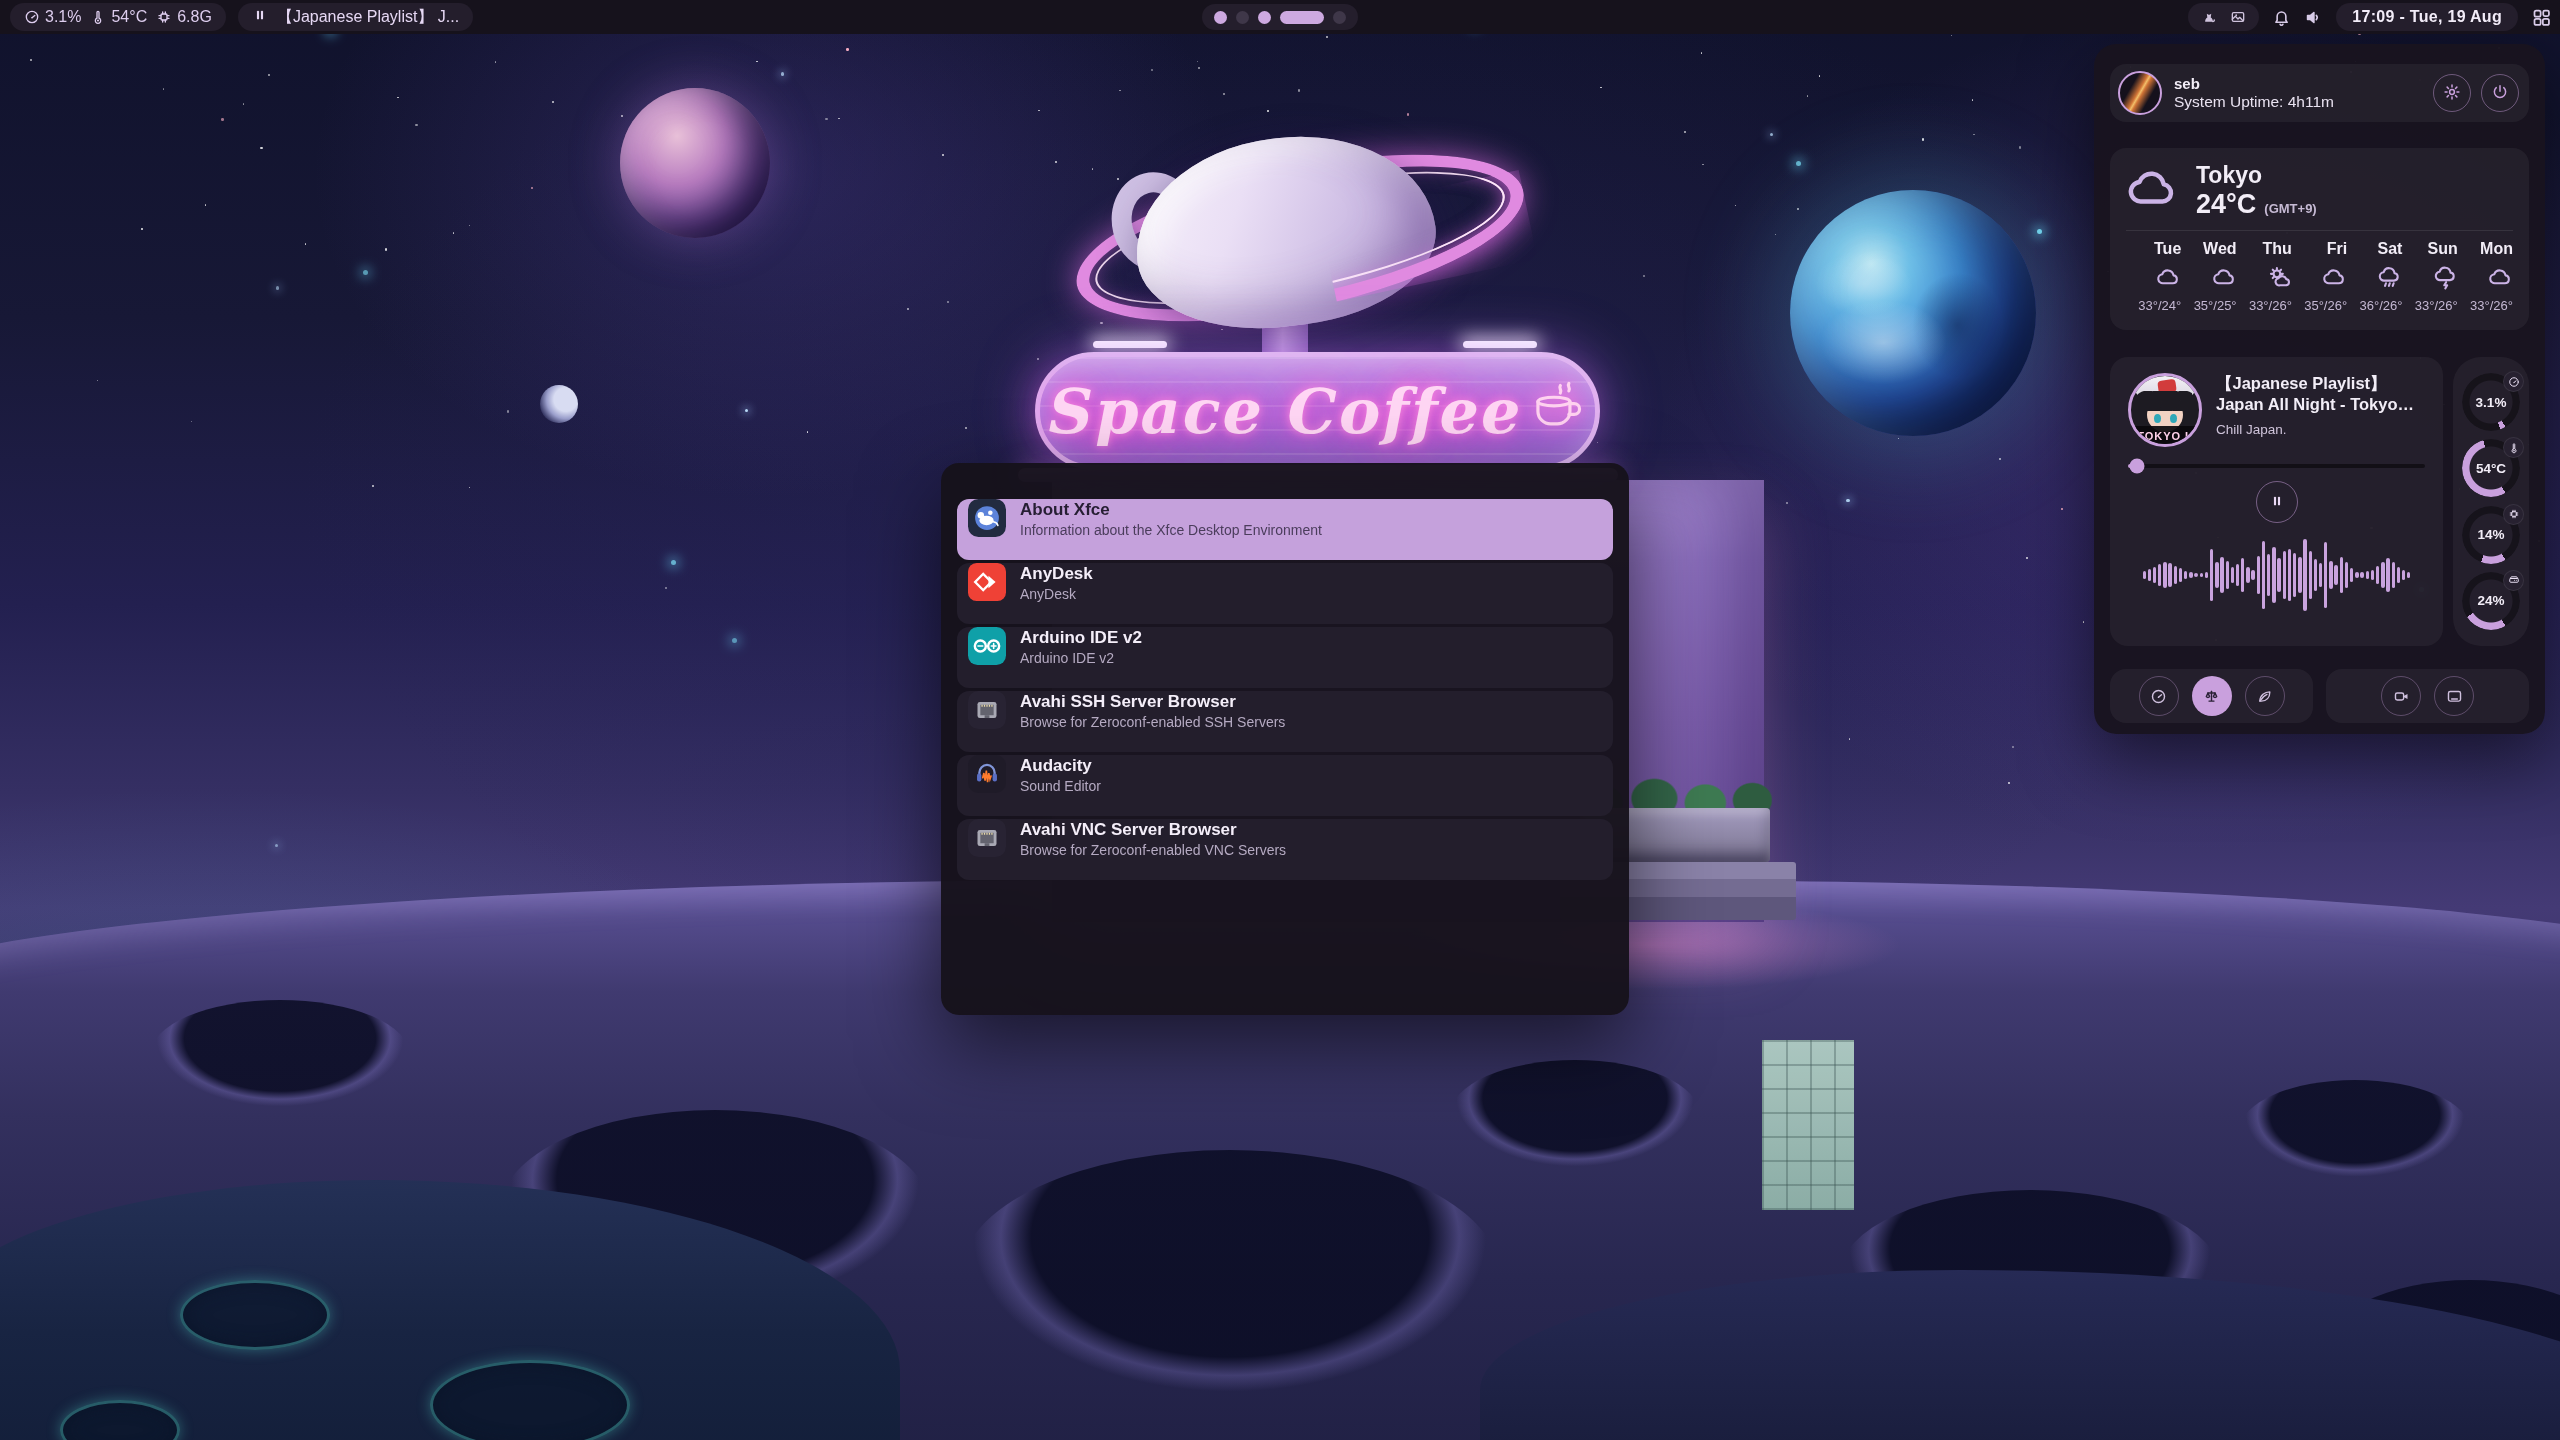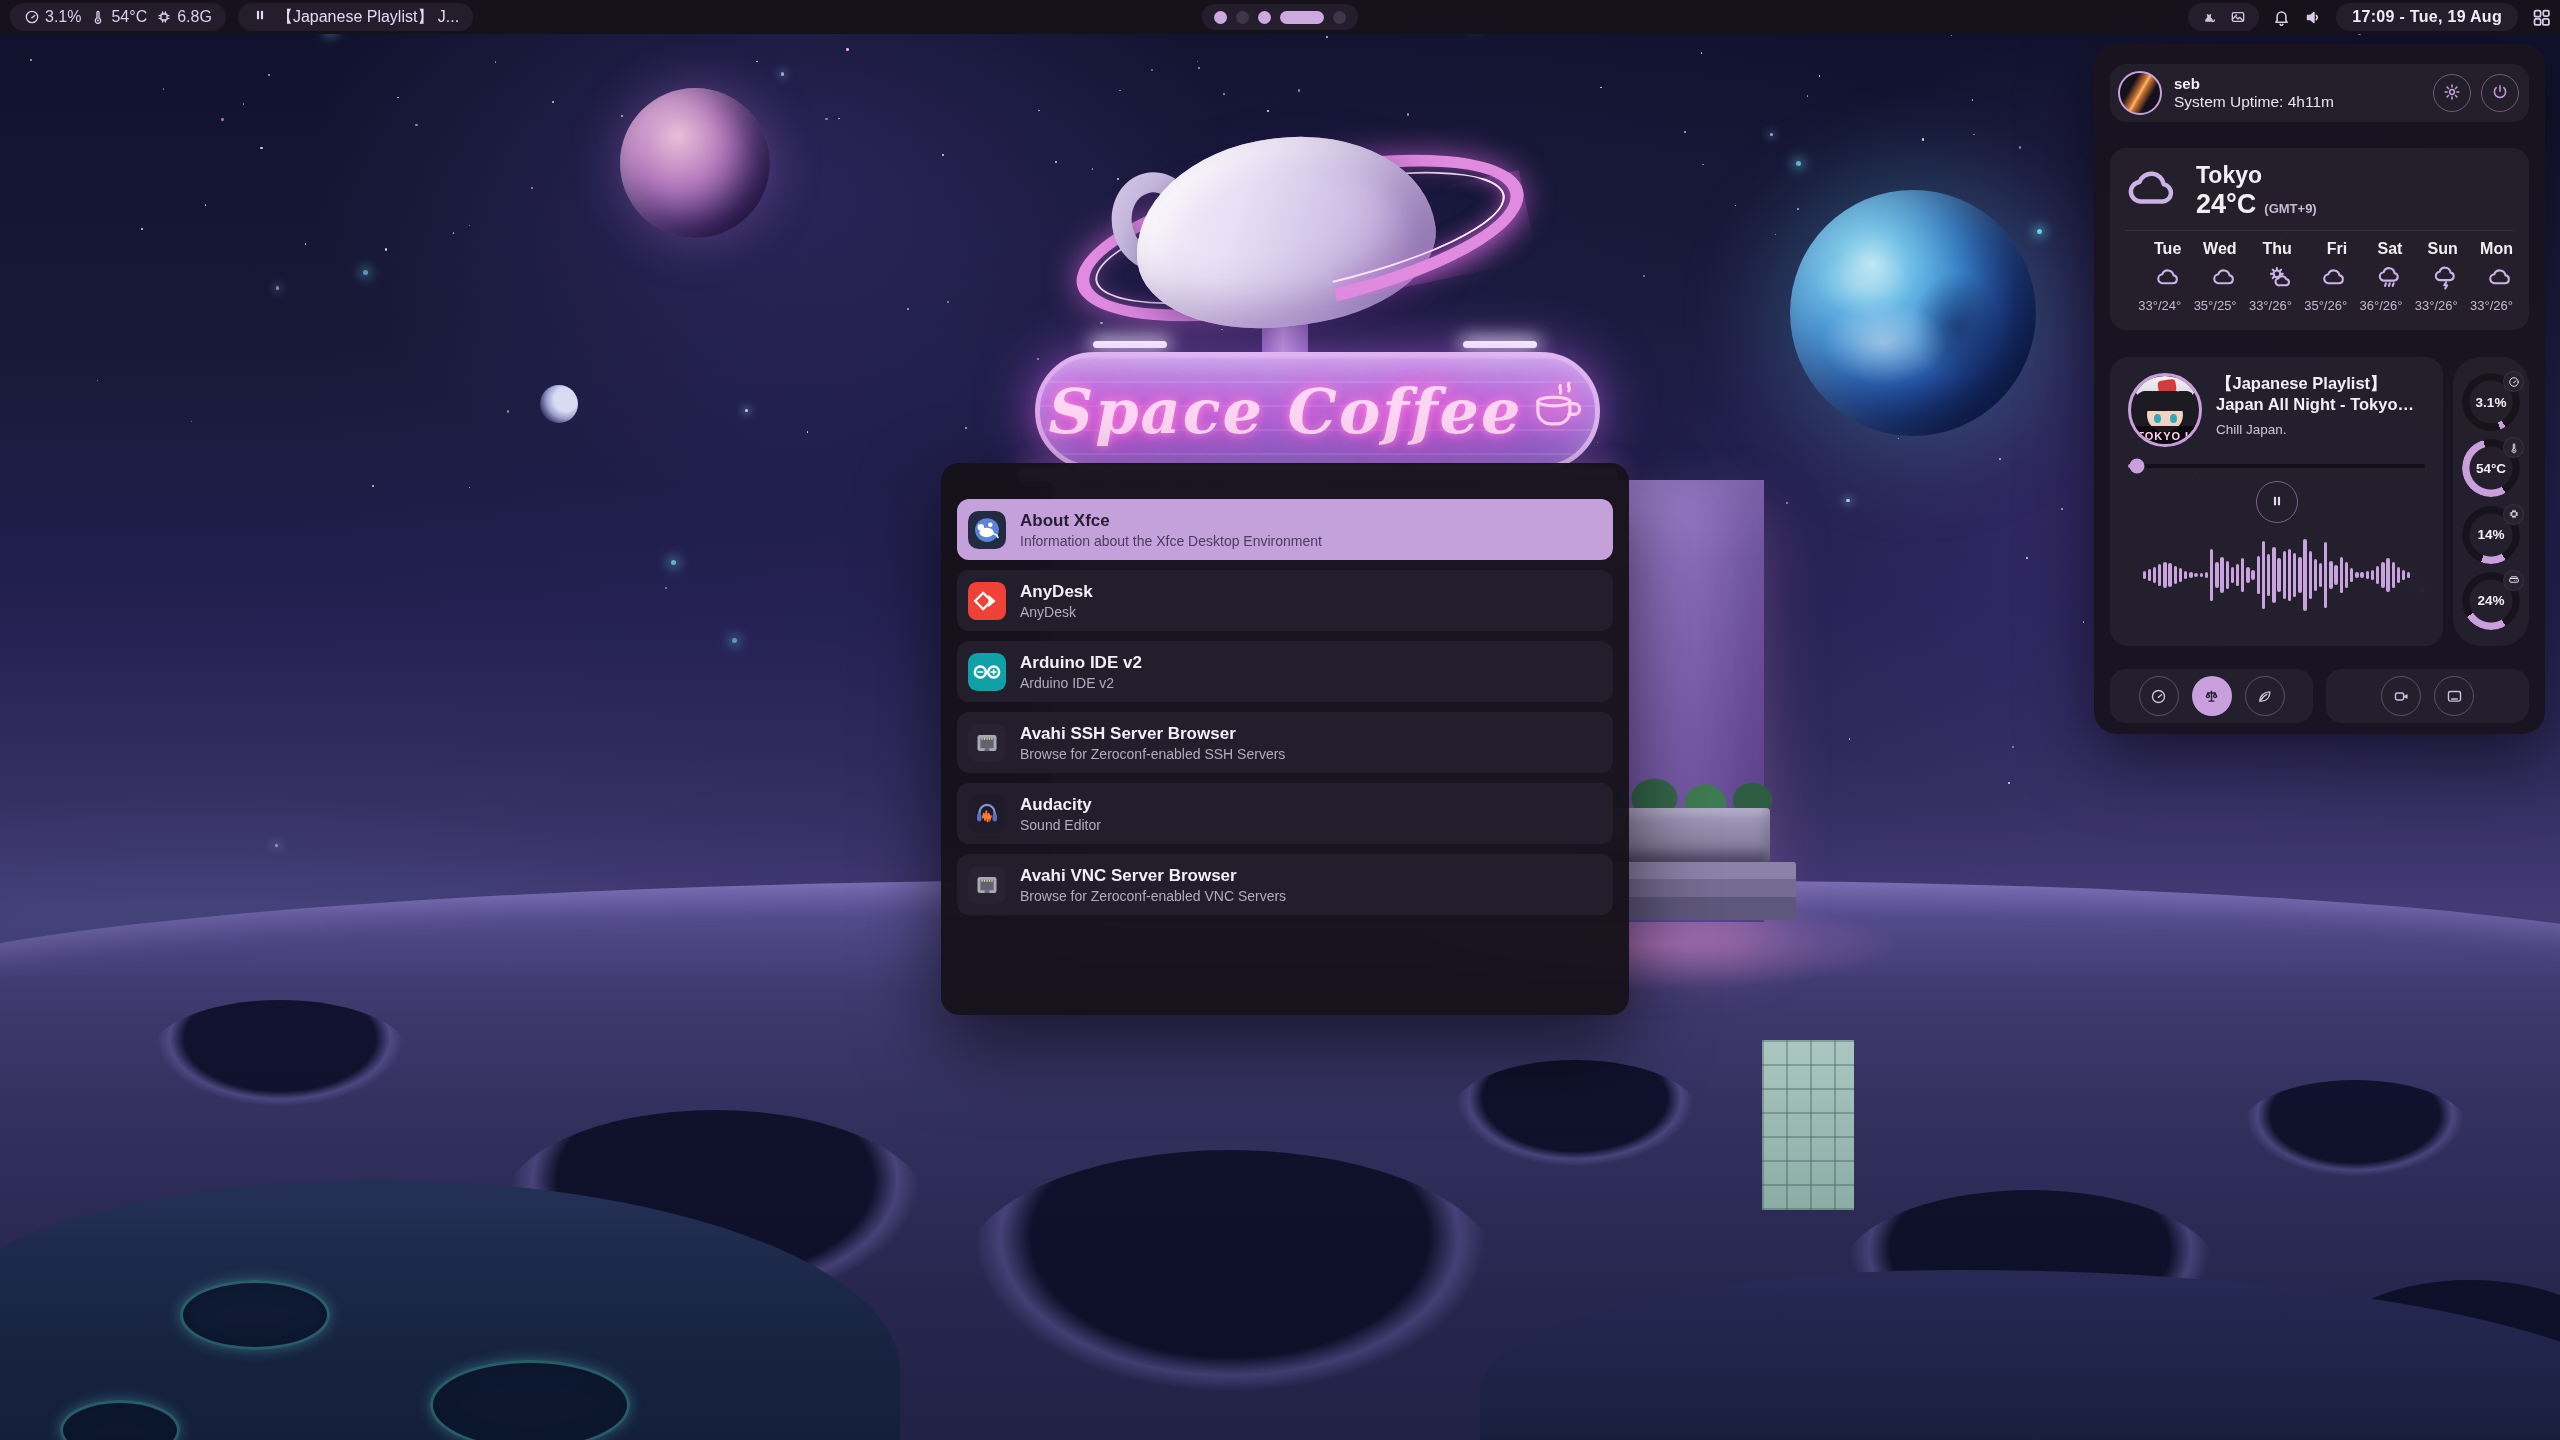--- a/index.html
+++ b/index.html
@@ -127,22 +127,22 @@
   
   .launcher { position:absolute; left:941px; top:463px; width:688px; height:552px; border-radius:18px;
     background:rgba(22,18,27,.97); box-shadow:0 30px 80px rgba(0,0,0,.6); z-index:40; padding:16px 16px 12px; }
   .searchbox { display:flex; align-items:center; gap:11px; height:37px; border-radius:19px;
     border:2px solid #c9a6de; background:rgba(12,10,16,.4); padding:0 14px; color:#b2a5c4; }
   .searchbox svg { width:17px; height:17px; }
   .searchbox input { flex:1; background:transparent; border:none; outline:none; color:#e9e1f2;
     font-size:16.5px; font-family:inherit; }
   .searchbox input::placeholder { color:#a596b8; }
   #app-list { margin-top:20px; }
-  .app-row { display:flex; align-items:center; gap:14px; height:61px; border-radius:12px;
-    background:#231e2c; margin-bottom:10px; padding:0 11px; cursor:default; }
+  .app-row { display:flex; align-items:flex-start; gap:14px; height:61px; border-radius:12px;
+    background:#231e2c; margin-bottom:3px; padding:0 11px; cursor:default; }
   .app-row.selected { background:#c5a1dc; }
   .app-ic { width:38px; height:38px; flex:none; } .app-ic svg { width:38px; height:38px; }
   .app-title { font-size:17px; font-weight:700; color:#f4eef9; line-height:1.25; }
   .app-sub { font-size:14px; color:#b5aac2; margin-top:2px; }
   .app-row.selected .app-title { color:#261e33; }
   .app-row.selected .app-sub { color:#4b3d5c; }
 
   
   .panel { position:absolute; left:2094px; top:44px; width:451px; height:690px; border-radius:22px;
     background:rgba(25,20,31,.97); box-shadow:0 24px 70px rgba(0,0,0,.55); z-index:45;

